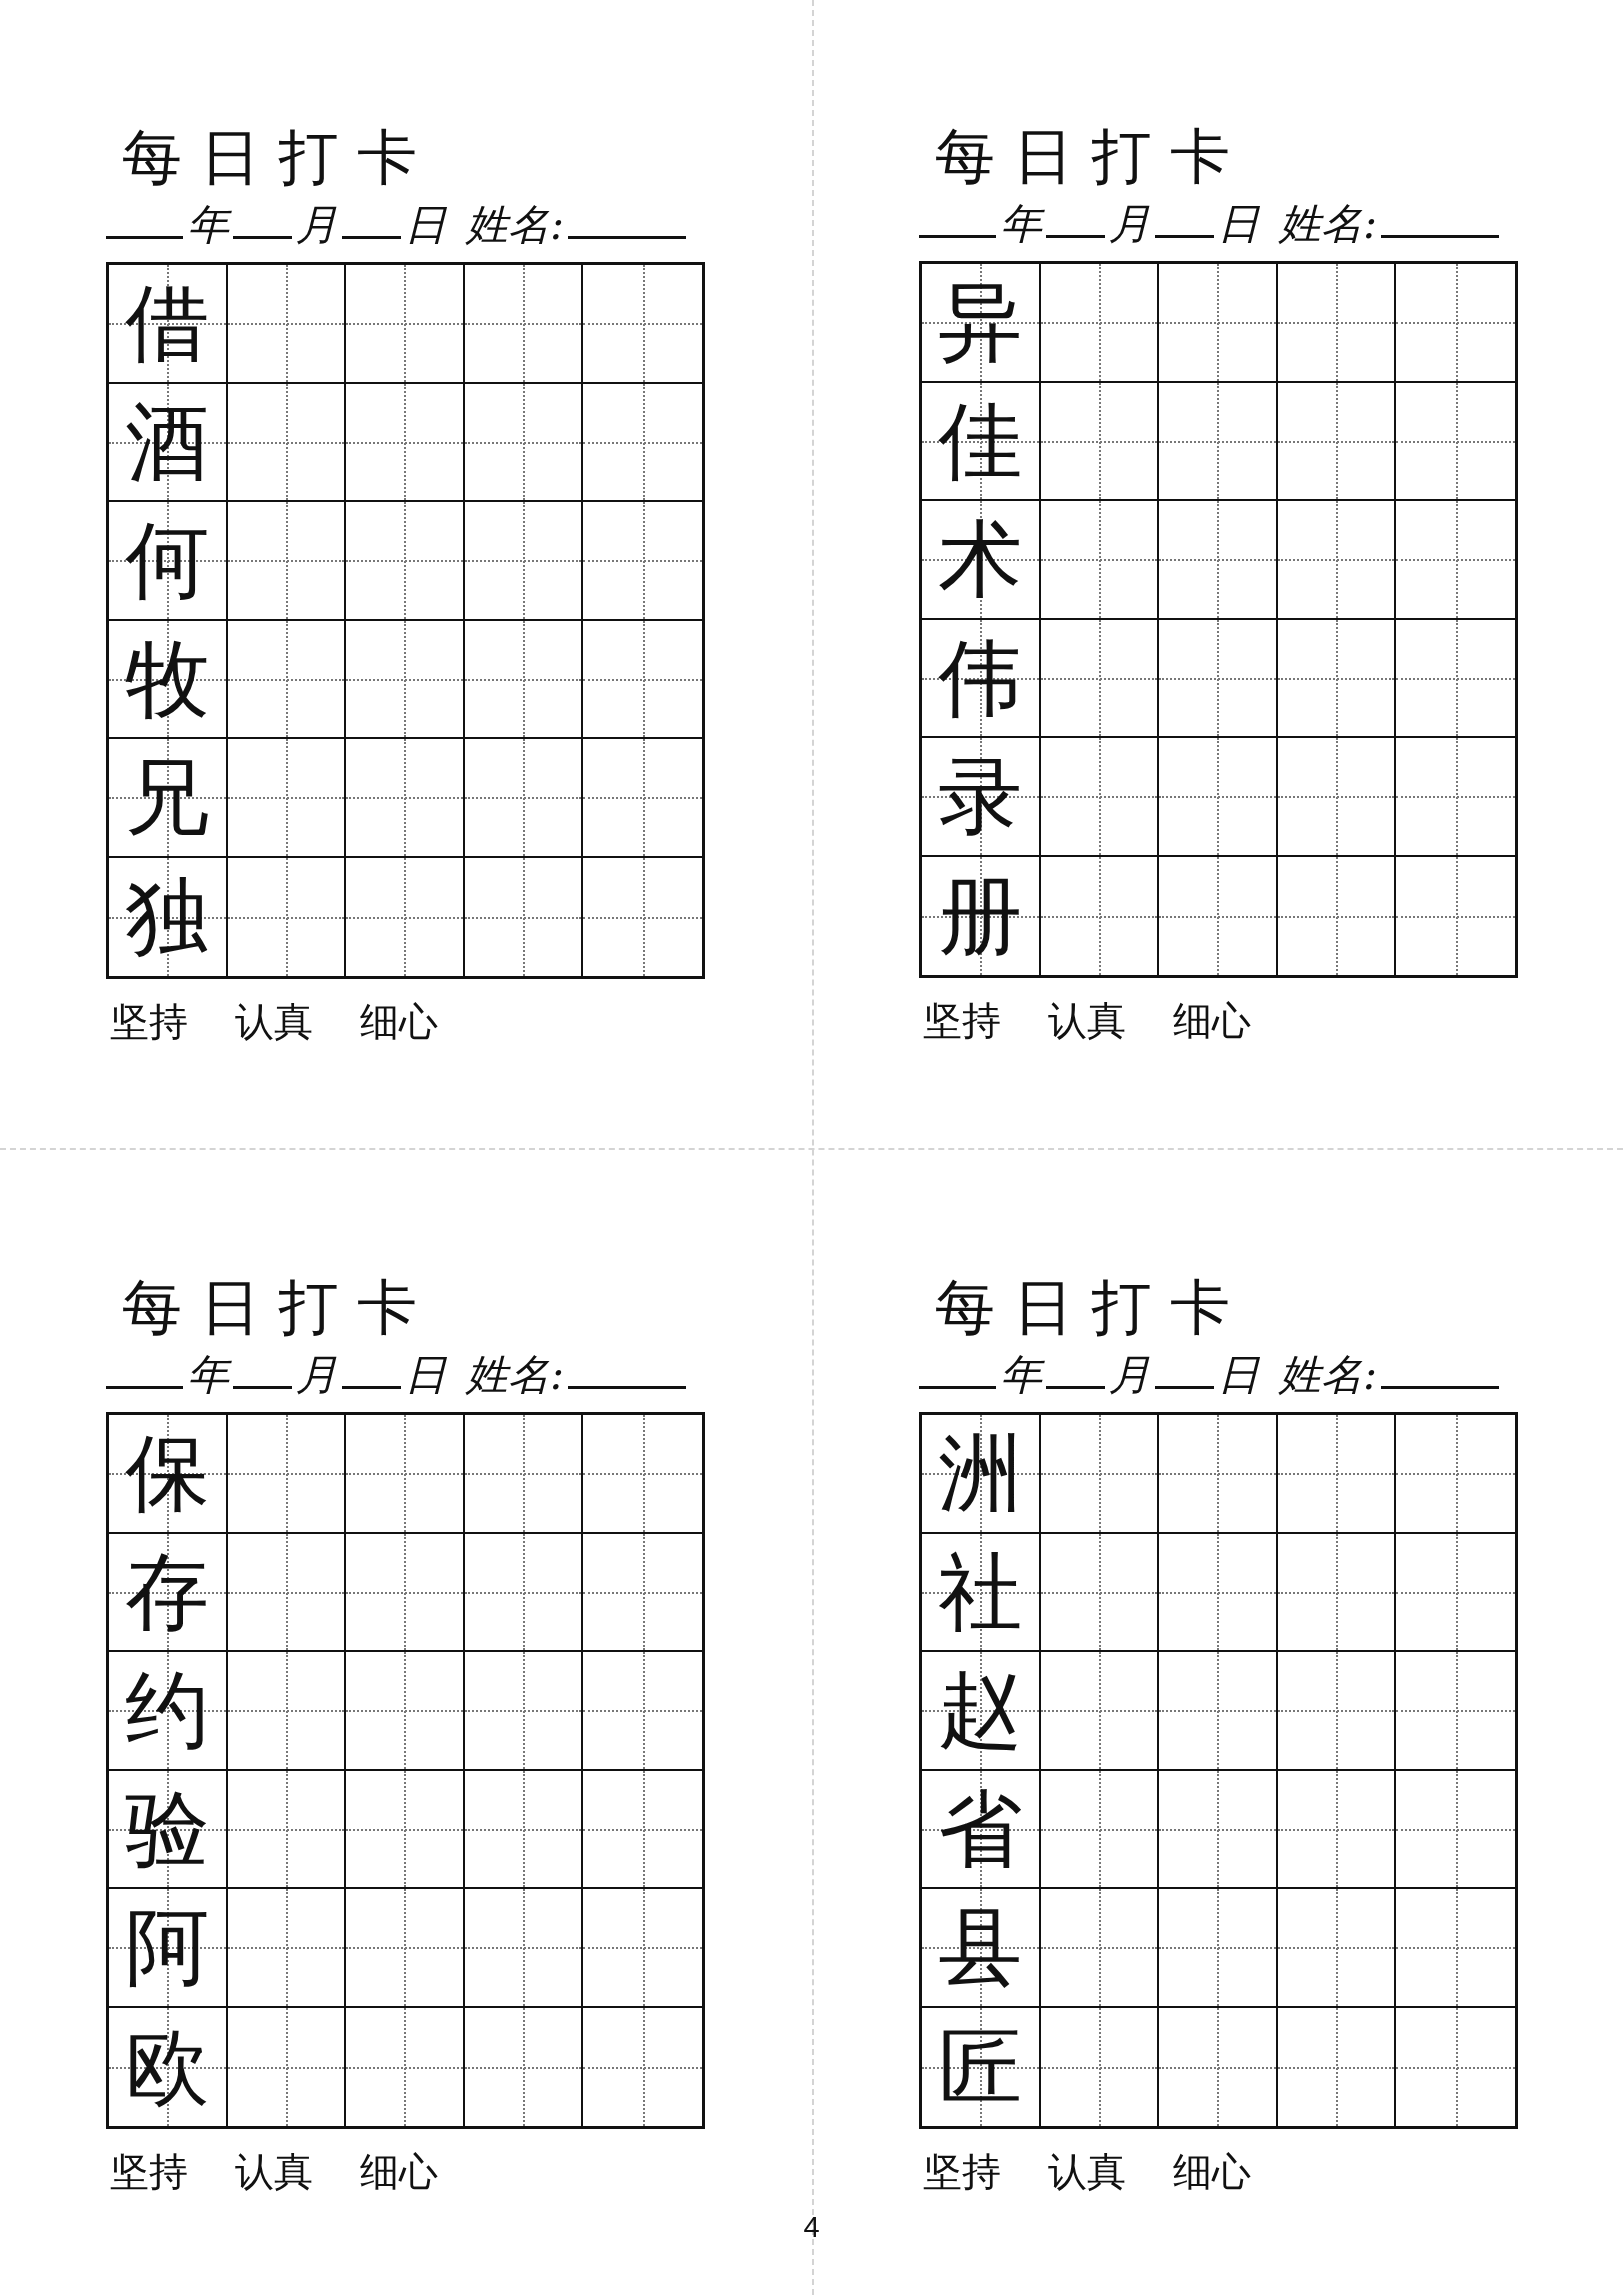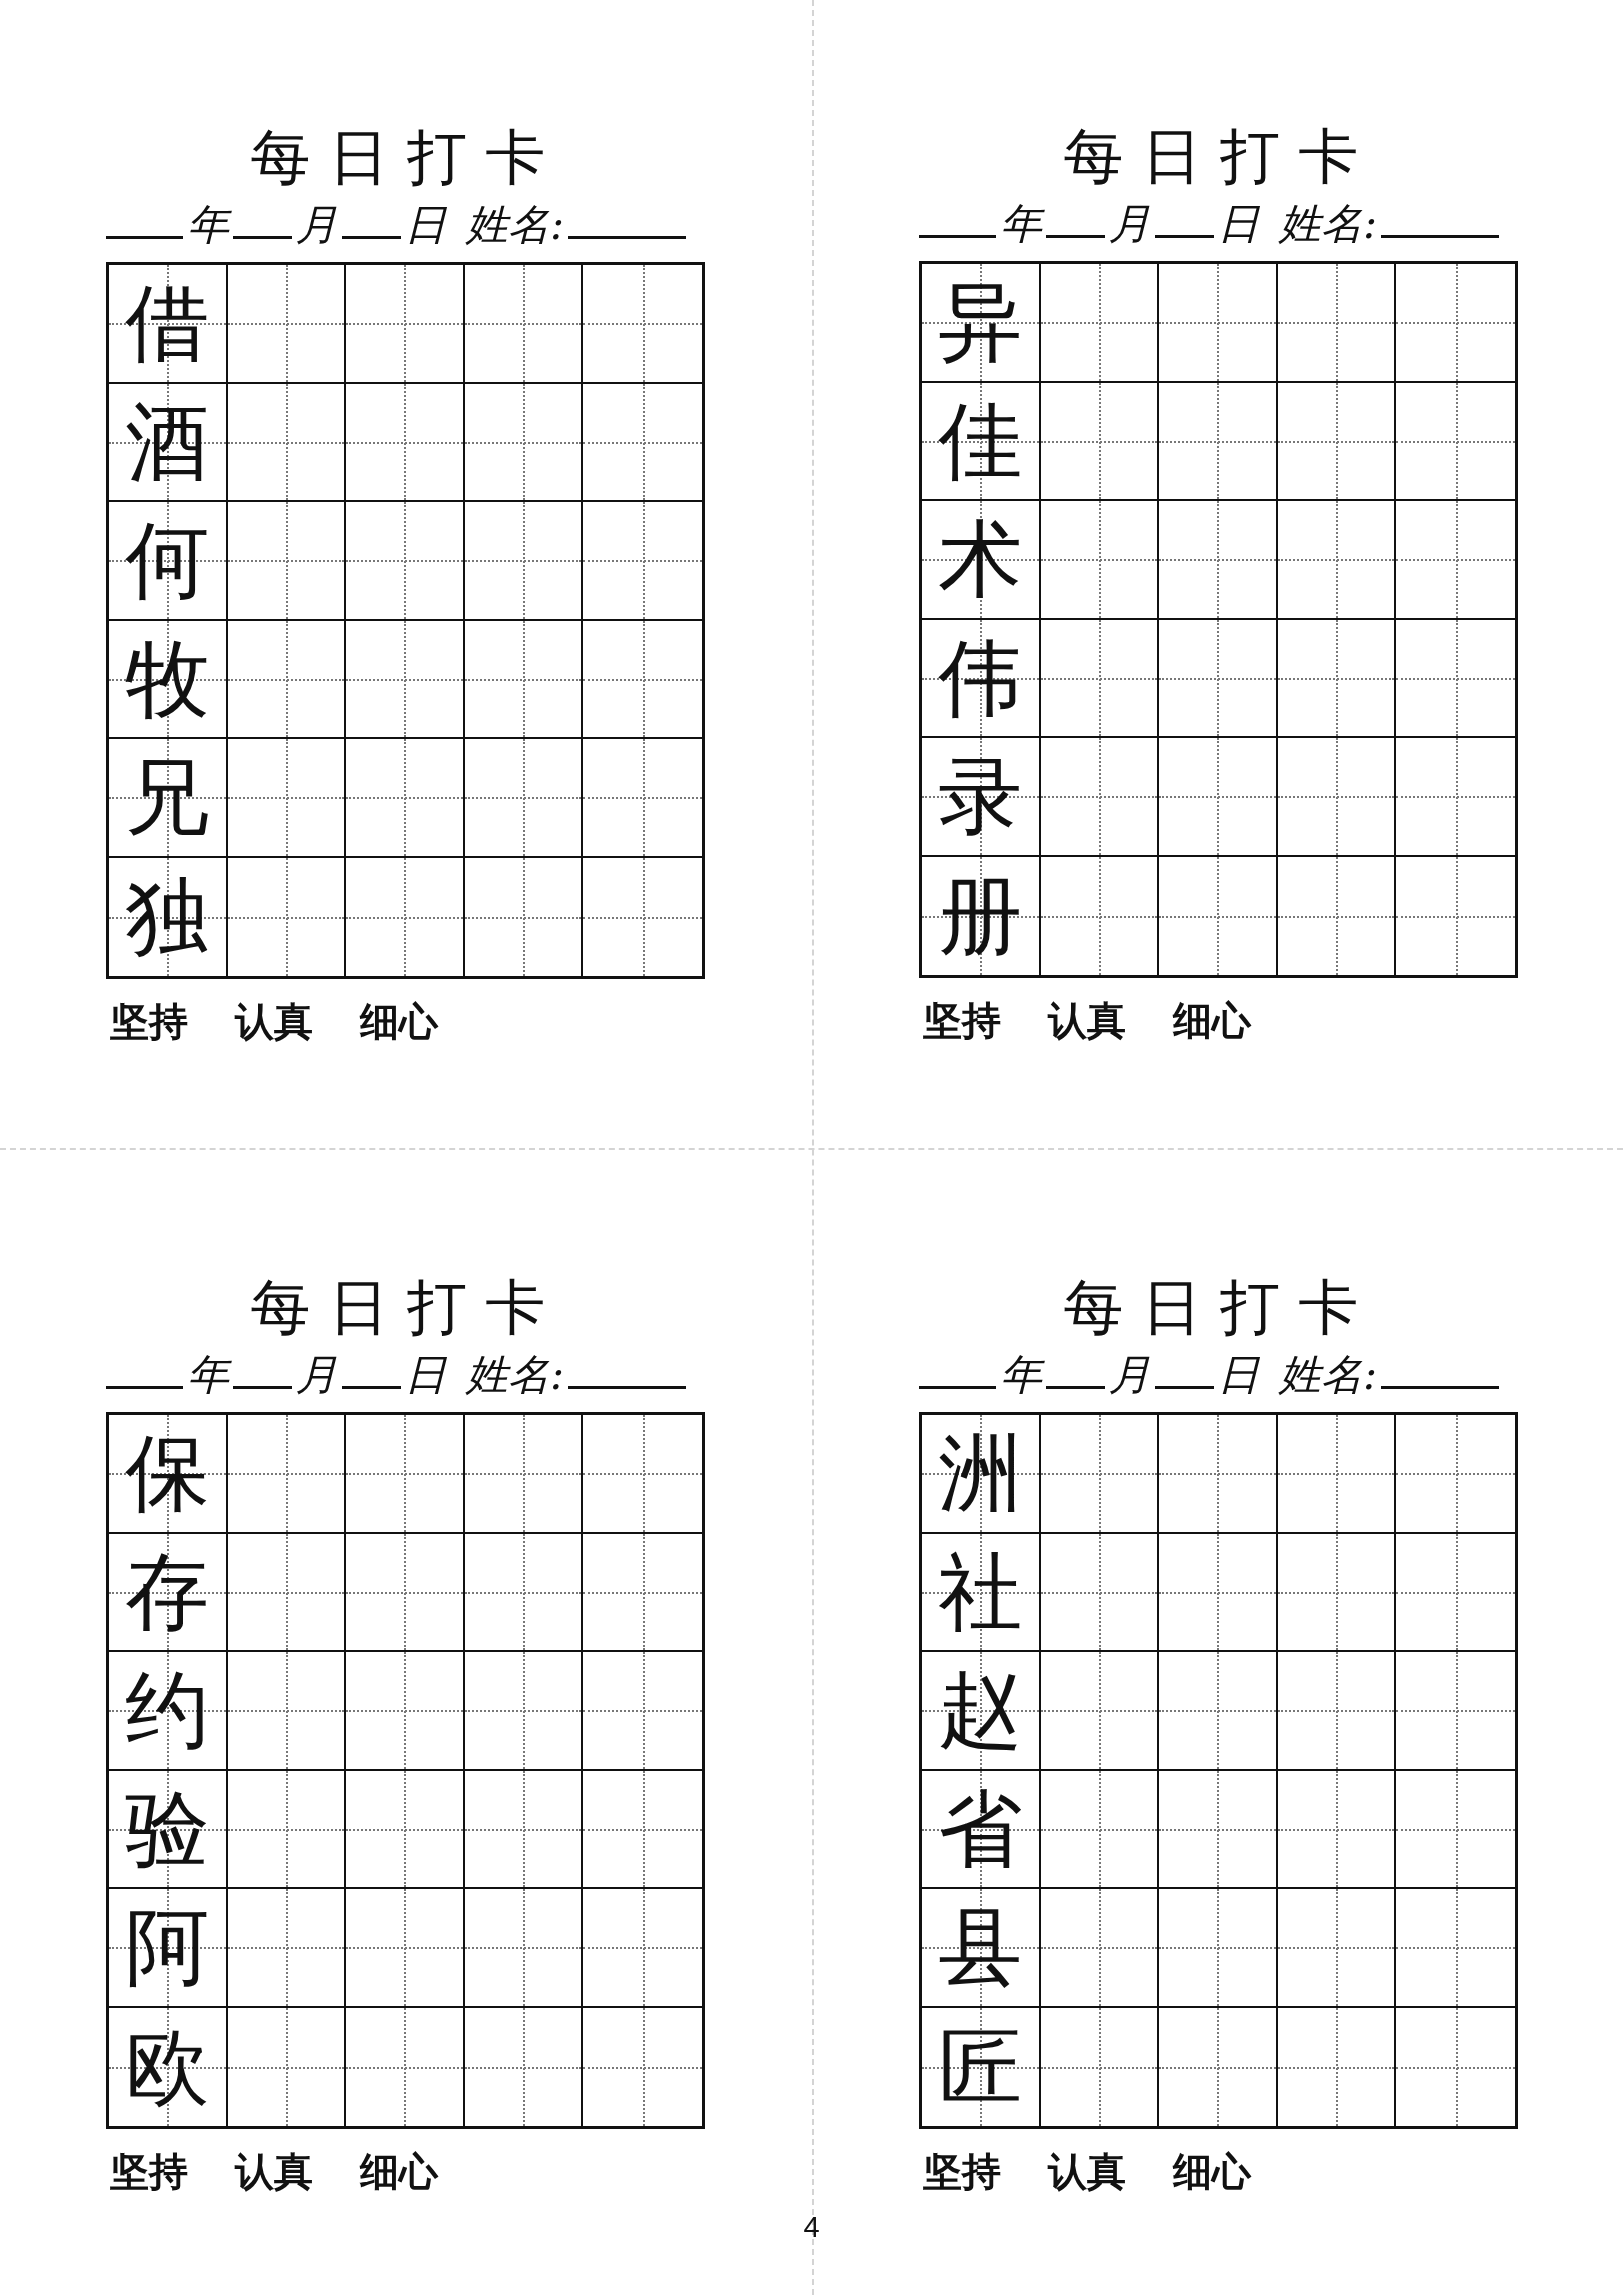--- a/index.html
+++ b/index.html
@@ -1,31 +1,31 @@
 <!DOCTYPE html>
 <html style="font-size:10.5px"><head>
 <meta charset="utf-8">
 <style>
   html,body{margin:0;padding:0;background:#fff;}
   body{width:1623px;height:2295px;position:relative;overflow:hidden;font-family:"DejaVu Serif","Liberation Serif",serif;color:#111;}
   .cut-v{position:absolute;left:812px;top:0;width:0;height:2295px;border-left:2px dashed #d4d4d4;}
   .cut-h{position:absolute;left:0;top:1148px;width:1623px;height:0;border-top:2px dashed #d4d4d4;}
   .card{position:absolute;width:602px;}
-  .card .title{position:absolute;left:0;width:602px;top:0;height:79px;text-align:center;font-size:60px;letter-spacing:18.3px;line-height:79px;}
+  .card .title{position:absolute;left:16px;width:602px;top:0;height:79px;text-align:left;font-size:60px;letter-spacing:18.3px;line-height:79px;}
   .card .dateline{position:absolute;left:0;top:77px;height:59px;width:602px;font-size:42px;line-height:59px;white-space:nowrap;font-style:italic;}
   .dateline .blank{display:inline-block;border-bottom:3.3px solid #111;height:41px;vertical-align:baseline;}
   .dateline .lbl{display:inline-block;padding:0 3.9px;}
   .grid{position:absolute;left:0;top:144px;width:599px;height:717px;border:3.3px solid #111;box-sizing:border-box;display:grid;grid-template-columns:repeat(5,1fr);grid-template-rows:repeat(6,1fr);}
   .cell{position:relative;border-right:2.6px solid #111;border-bottom:2.6px solid #111;box-sizing:border-box;}
   .cell.lastcol{border-right:none;}
   .cell.lastrow{border-bottom:none;}
   .cell::before{content:"";position:absolute;left:50%;top:0;bottom:0;border-left:2px dotted #777;}
   .cell::after{content:"";position:absolute;top:50%;left:0;right:0;border-top:2px dotted #777;}
   .cell .ch{position:absolute;inset:0;display:flex;align-items:center;justify-content:center;font-size:84px;line-height:1;z-index:1;font-family:"DejaVu Serif","Liberation Serif",serif;}
-  .footer{position:absolute;left:3.9px;top:877px;font-size:39px;white-space:nowrap;font-weight:bold;}
+  .footer{position:absolute;left:3.9px;top:877px;font-size:39px;white-space:nowrap;}
   .footer span{margin-right:47px;}
   .pagenum{position:absolute;left:0;width:1623px;top:2211px;text-align:center;font-family:"Liberation Sans",sans-serif;font-size:29px;}
 </style>
 </head>
 <body>
 
 <div class="cut-v"></div>
 <div class="cut-h"></div>
 
 <div id="cards-root">

